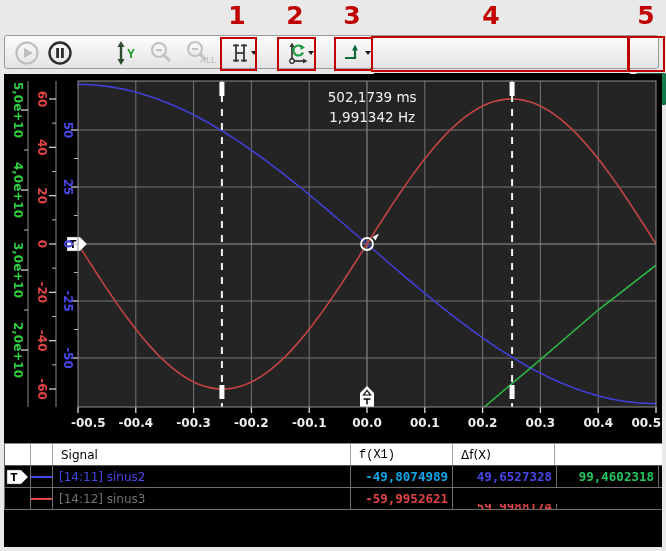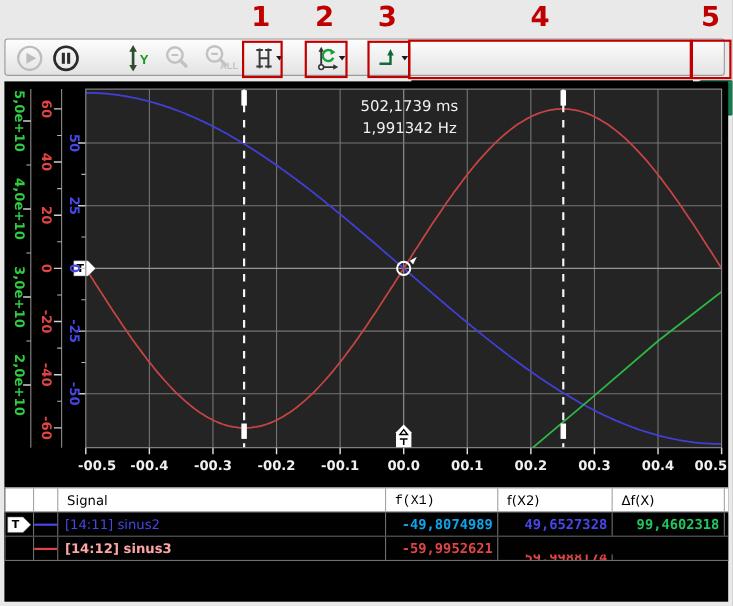--- a/index.html
+++ b/index.html
@@ -270,21 +270,20 @@
         <text x="368.202" y="23" fill="#f2f2f2" font-size="13.5" text-anchor="middle" dominant-baseline="central">502,1739 ms</text>
         <text x="368.202" y="43" fill="#f2f2f2" font-size="13.5" text-anchor="middle" dominant-baseline="central">1,991342 Hz</text>
         <rect x="74" y="7" width="578" height="326" fill="none" stroke="#909090" stroke-width="1"></rect>
       </svg>
     <div id="dtable">
       <div class="trow thead">
         <div class="tc c1"></div>
         <div class="tc c2"></div>
         <div class="tc c3 hcell" style="padding-left:8px">Signal</div>
         <div class="tc c4 hcell">f(X1)</div>
-        <div class="tc c5 hcell">f(X2)</div>
         <div class="tc c6 hcell">Δf(X)</div>
       </div>
     <div class="trow">
           <div class="tc c1">
             <svg width="24" height="16">
               <polygon points="1,1 15,1 22,8 15,15 1,15" fill="#fff" stroke="#666" stroke-width="0.5"></polygon>
               <text x="8" y="8.5" font-size="10" font-weight="bold" fill="#000" text-anchor="middle" dominant-baseline="central">T</text>
             </svg>
           </div>
           <div class="tc c2">
@@ -293,20 +292,20 @@
           <div class="tc c3" style="color: rgb(71, 71, 232);">[14:11] sinus2</div>
           <div class="tc c4 num" style="color: #0ea5e9;">-49,8074989</div>
           <div class="tc c5 num" style="color: rgb(71, 71, 232);">49,6527328</div>
           <div class="tc c6 num" style="color: #22c55e;">99,4602318</div>
         </div>
         <div class="trow">
           <div class="tc c1"></div>
           <div class="tc c2">
             <div class="swatch" style="background: rgb(224, 69, 69);"></div>
           </div>
-          <div class="tc c3" style="color: #fca5a5; font-weight: bold;">[14:12] sinus3</div>
+          <div class="tc c3" style="color: #737373;">[14:12] sinus3</div>
           <div class="tc c4 num" style="color: rgb(224, 69, 69);">-59,9952621</div>
           <div class="tc c5 num" style="color: rgb(224, 69, 69); margin-top: 16px;">59,9988174</div>
           <div class="tc c6 num" style="color: rgb(224, 69, 69); margin-top: 40px;">119,9940796</div>
         </div>
       </div>
   </div>
 </div>
 
 </body></html>

